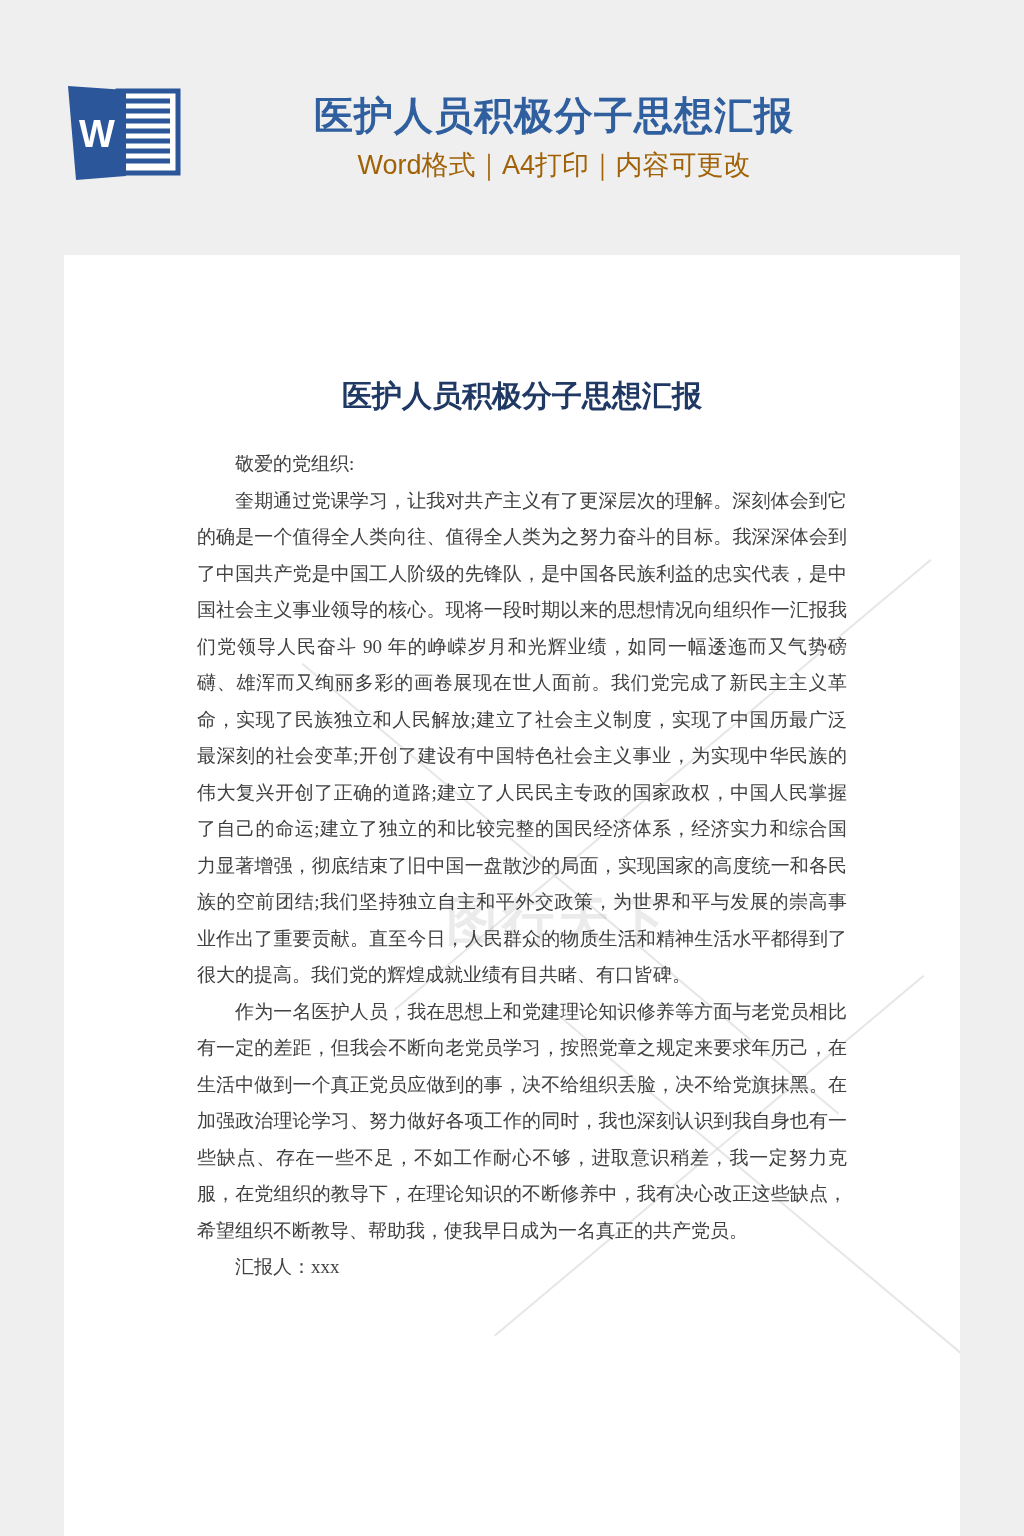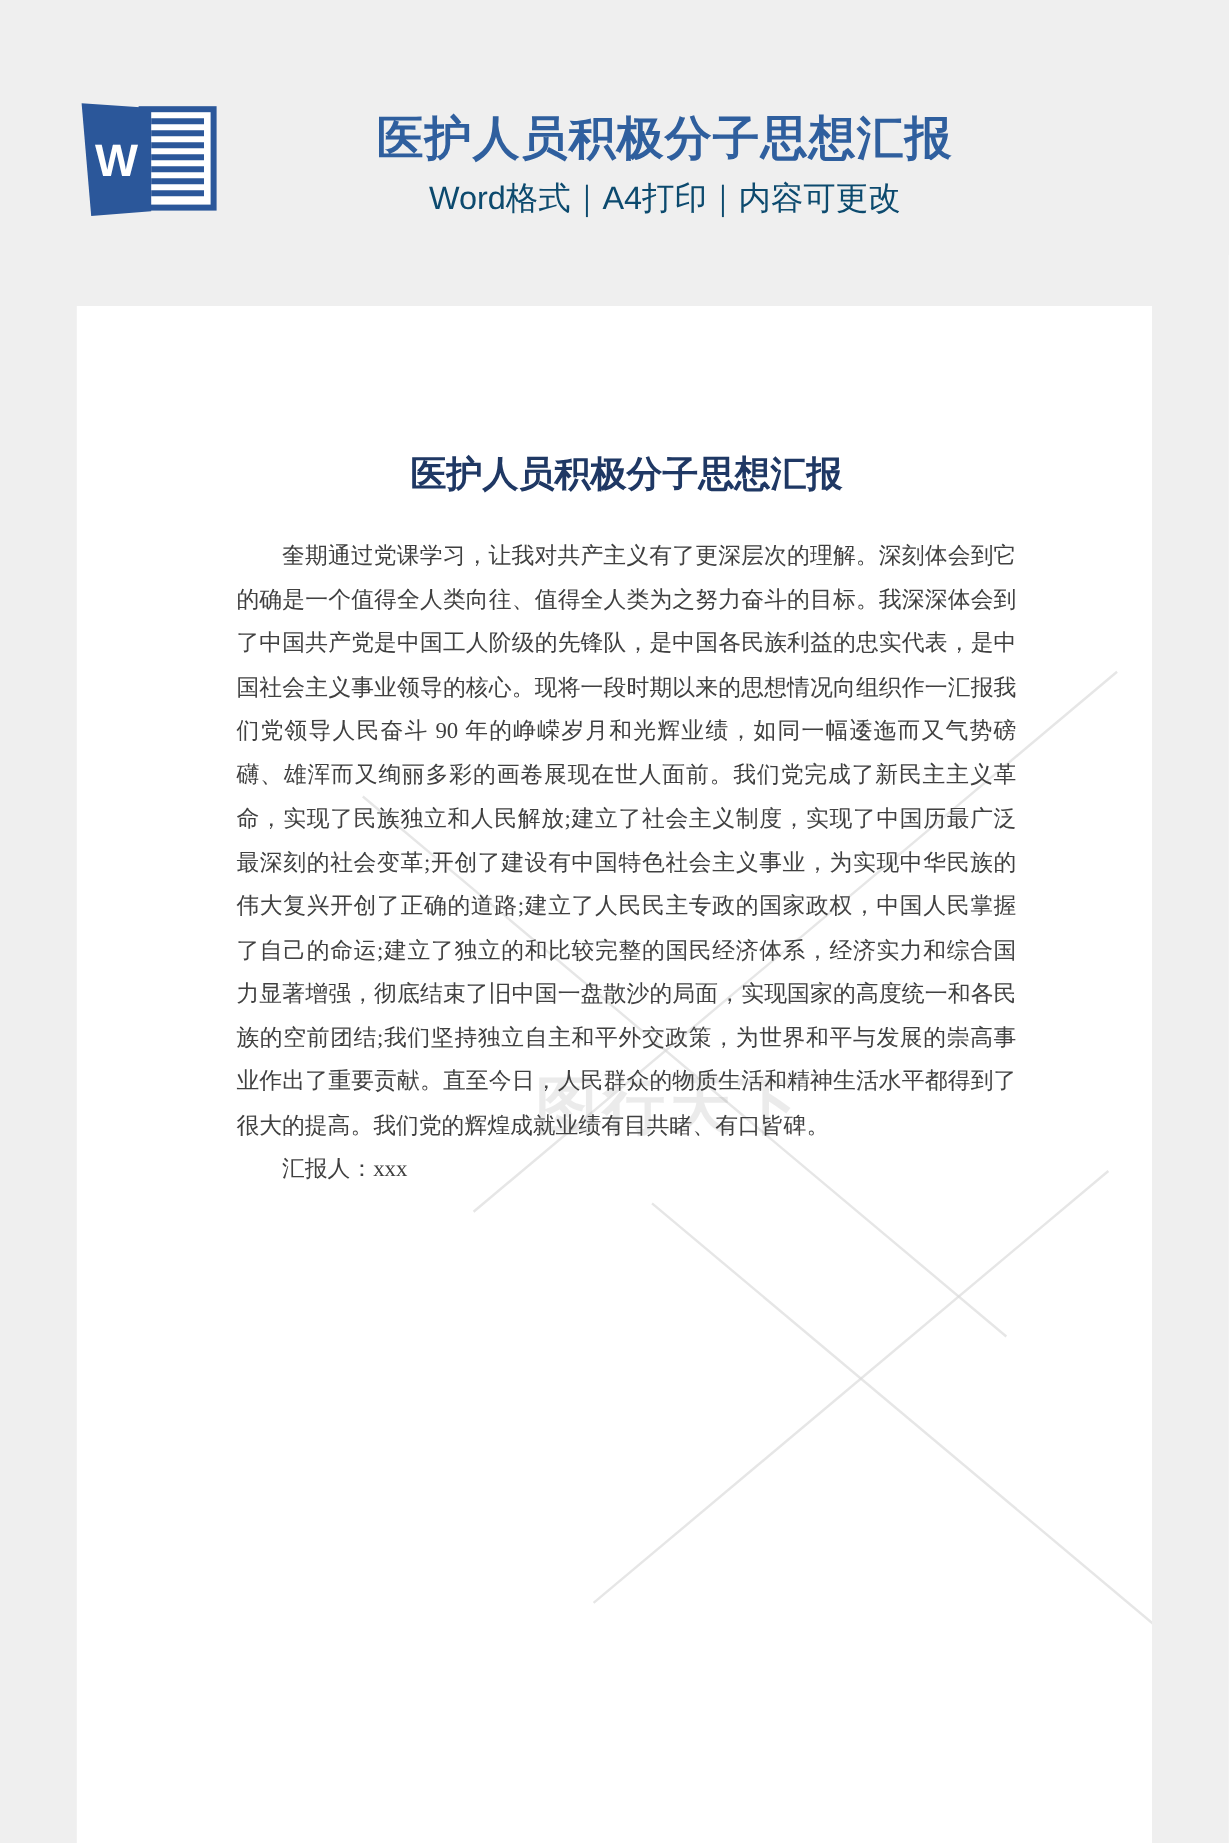--- a/index.html
+++ b/index.html
@@ -12,21 +12,21 @@
   }
   
   .header{position:absolute;left:0;top:0;width:1024px;height:230px;}
   .word-icon{position:absolute;left:62px;top:84px;width:120px;height:96px;}
   .header-text{position:absolute;left:84px;right:0;top:92px;text-align:center;}
   .tpl-title{
     margin:0;font-size:39px;line-height:48px;font-weight:bold;
     color:#2f5f9e;letter-spacing:1px;
   }
   .tpl-subtitle{
-    margin:8px 0 0 0;font-size:27px;line-height:34px;color:#0c4a6e;
+    margin:8px 0 0 0;font-size:27px;line-height:34px;color:#a16207;
   }
   
   .page{
     position:absolute;left:64px;top:255px;width:896px;height:1281px;
     background:#ffffff;overflow:hidden;
   }
   .page-inner{
     position:relative;z-index:2;
     padding:121px 113px 0 133px;
   }
@@ -90,17 +90,19 @@
 <div class="page">
   <div class="wm-line wm-l1"></div>
   <div class="wm-line wm-l2"></div>
   <div class="wm-line wm-l3"></div>
   <div class="wm-line wm-l4"></div>
   <div class="wm-text">图行天下</div>
 
   <div class="page-inner">
     <h2 class="doc-title">医护人员积极分子思想汇报</h2>
     <div class="doc-body">
+      <p>敬爱的党组织:</p>
       <p>奎期通过党课学习，让我对共产主义有了更深层次的理解。深刻体会到它的确是一个值得全人类向往、值得全人类为之努力奋斗的目标。我深深体会到了中国共产党是中国工人阶级的先锋队，是中国各民族利益的忠实代表，是中国社会主义事业领导的核心。现将一段时期以来的思想情况向组织作一汇报我们党领导人民奋斗 90 年的峥嵘岁月和光辉业绩，如同一幅逶迤而又气势磅礴、雄浑而又绚丽多彩的画卷展现在世人面前。我们党完成了新民主主义革命，实现了民族独立和人民解放;建立了社会主义制度，实现了中国历最广泛最深刻的社会变革;开创了建设有中国特色社会主义事业，为实现中华民族的伟大复兴开创了正确的道路;建立了人民民主专政的国家政权，中国人民掌握了自己的命运;建立了独立的和比较完整的国民经济体系，经济实力和综合国力显著增强，彻底结束了旧中国一盘散沙的局面，实现国家的高度统一和各民族的空前团结;我们坚持独立自主和平外交政策，为世界和平与发展的崇高事业作出了重要贡献。直至今日，人民群众的物质生活和精神生活水平都得到了很大的提高。我们党的辉煌成就业绩有目共睹、有口皆碑。</p>
+      <p>作为一名医护人员，我在思想上和党建理论知识修养等方面与老党员相比有一定的差距，但我会不断向老党员学习，按照党章之规定来要求年历己，在生活中做到一个真正党员应做到的事，决不给组织丢脸，决不给党旗抹黑。在加强政治理论学习、努力做好各项工作的同时，我也深刻认识到我自身也有一些缺点、存在一些不足，不如工作耐心不够，进取意识稍差，我一定努力克服，在党组织的教导下，在理论知识的不断修养中，我有决心改正这些缺点，希望组织不断教导、帮助我，使我早日成为一名真正的共产党员。</p>
       <p>汇报人：xxx</p>
     </div>
   </div>
 </div>
 
 </body></html>

